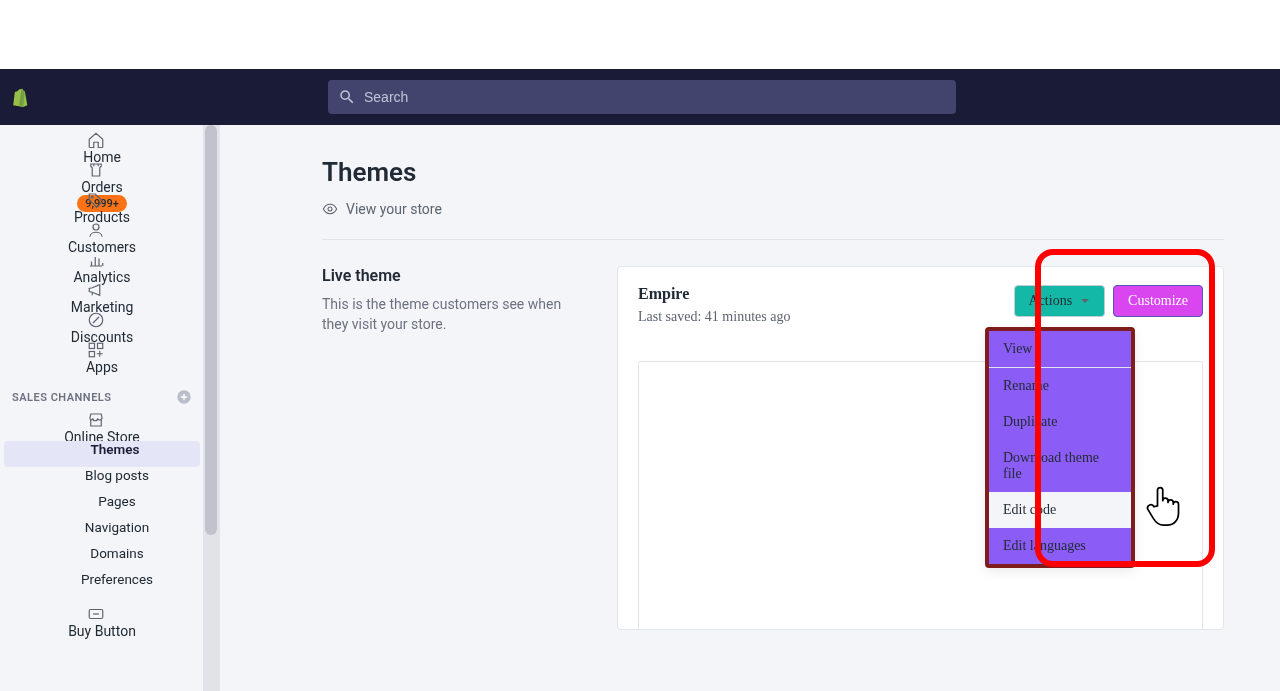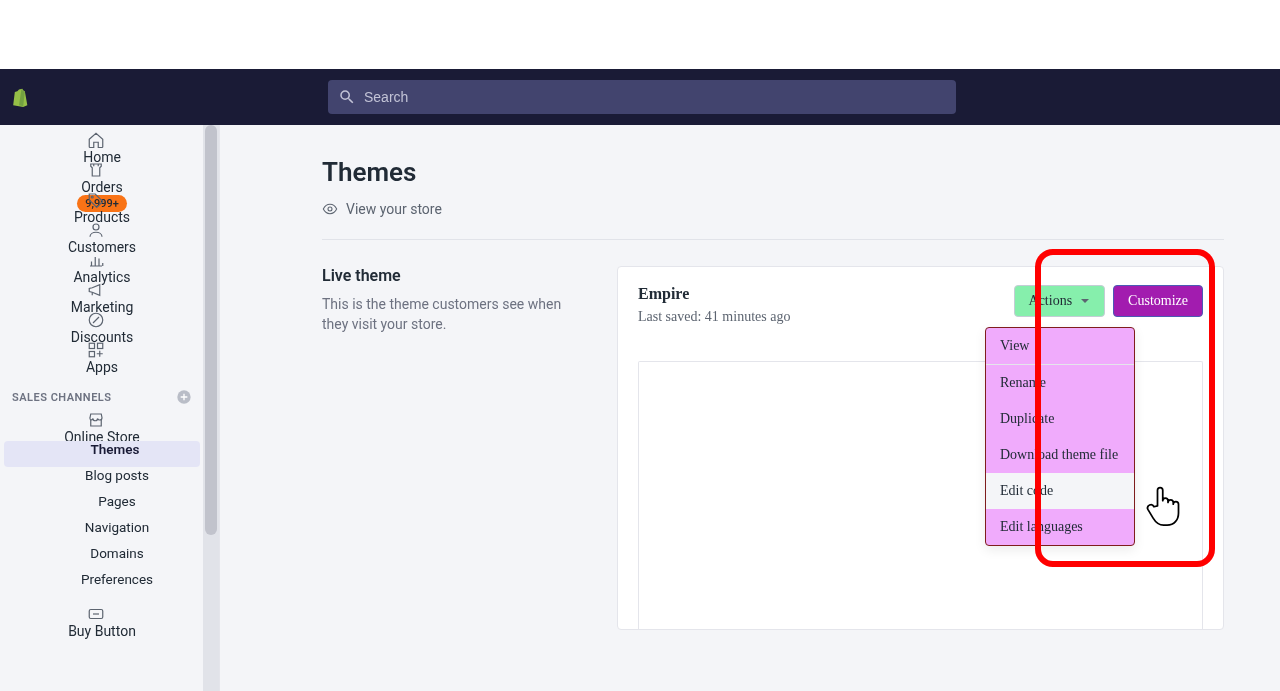--- a/index.html
+++ b/index.html
@@ -39,25 +39,25 @@
   .row { display: flex; margin-top: 26px; gap: 30px; }
   .row-left { flex: 0 0 265px; }
   .section-title { font-size: 16px; font-weight: 600; color: #212b36; }
   .section-desc { font-size: 14px; color: #6d7281; margin-top: 10px; line-height: 1.4; }
 
   .card { flex: 1; background: #fff; border: 1px solid #e4e5eb; border-radius: 4px; padding: 18px 20px; position: relative; min-height: 364px; font-family: Liberation Serif, serif; }
   .theme-name { font-size: 16px; font-weight: 600; color: #212b36; }
   .last-saved { font-size: 14px; color: #5c6470; margin-top: 6px; }
   .card-actions { position: absolute; top: 18px; right: 20px; display: flex; gap: 8px; }
   .btn { height: 32px; border-radius: 4px; font-size: 14px; display: inline-flex; align-items: center; padding: 0 14px; cursor: pointer; }
-  .btn-secondary { background: #86efac; border: 1px solid #c4cdd5; color: #212b36; }
+  .btn-secondary { background: #14b8a6; border: 1px solid #c4cdd5; color: #212b36; }
   .btn-secondary svg { width: 10px; height: 10px; margin-left: 8px; fill: #5c6470; }
-  .btn-primary { background: #a21caf; border: 1px solid #4b5ab4; color: #fff; }
-
-  .dropdown { position: absolute; top: 60px; right: 88px; width: 150px; background: #f0abfc; border: 1px solid #7f1d1d; border-radius: 4px; box-shadow: 0 4px 12px rgba(0,0,0,0.08); overflow: hidden; z-index: 5; }
+  .btn-primary { background: #d946ef; border: 1px solid #4b5ab4; color: #fff; }
+
+  .dropdown { position: absolute; top: 60px; right: 88px; width: 150px; background: #8b5cf6; border: 4px solid #7f1d1d; border-radius: 4px; box-shadow: 0 4px 12px rgba(0,0,0,0.08); overflow: hidden; z-index: 5; }
   .dropdown-item { padding: 10px 14px; font-size: 14px; color: #212b36; cursor: pointer; }
   .dropdown-item:first-child { border-bottom: 1px solid #e4e5eb; }
   .dropdown-item.hovered { background: #f4f5f8; }
 
   .preview-box { position: absolute; left: 20px; right: 20px; top: 94px; bottom: 0; border: 1px solid #e4e5eb; border-bottom: none; border-radius: 2px 2px 0 0; background: #fff; }
 
   .red-highlight { position: absolute; border: 6px solid #ff0000; border-radius: 18px; pointer-events: none; z-index: 20; }
   .cursor-hand { position: absolute; z-index: 22; pointer-events: none; }
   .cursor-hand svg { width: 42px; height: 48px; }
 </style>

